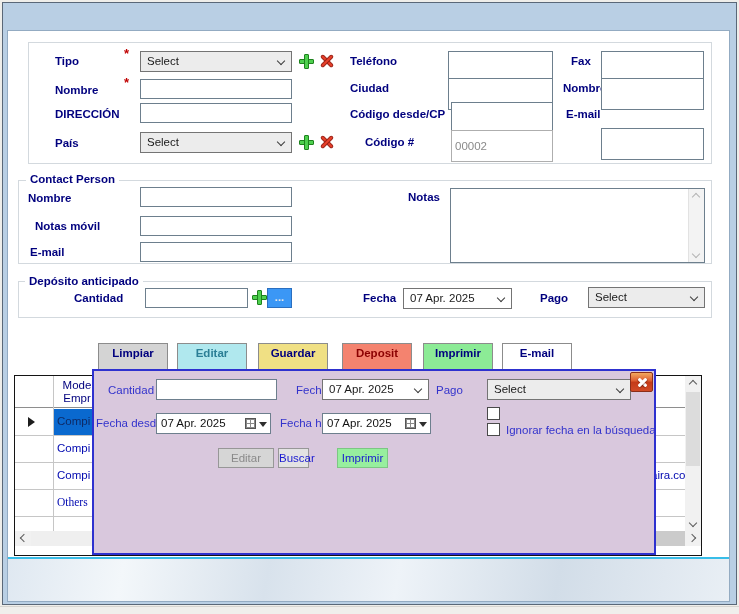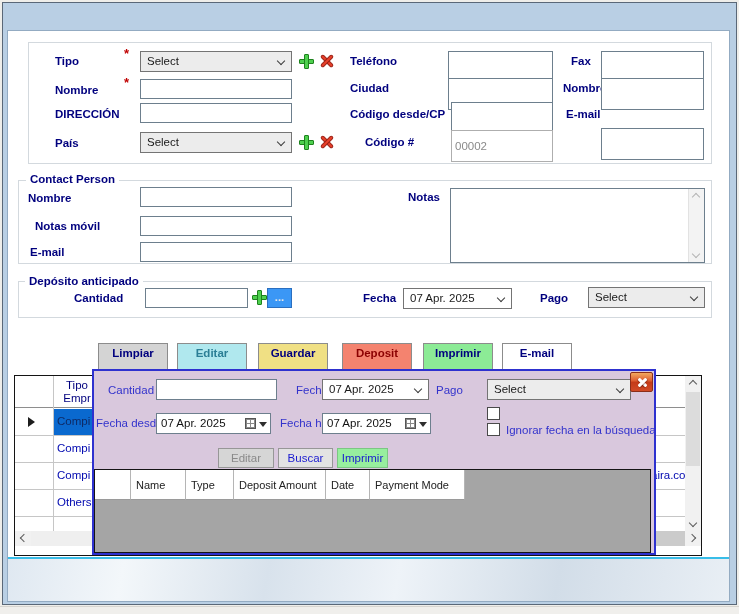--- a/index.html
+++ b/index.html
@@ -224,36 +224,36 @@
     <div class="btn" style="left:169px;top:312px;width:70px;background:#b0e8ee;color:#2b7f96;">Editar</div>
     <div class="btn" style="left:250px;top:312px;width:70px;background:#f0e084;">Guardar</div>
     <div class="btn" style="left:334px;top:312px;width:70px;background:#f4836f;color:#8b0000;">Deposit</div>
     <div class="btn" style="left:415px;top:312px;width:70px;background:#8ceb96;">Imprimir</div>
     <div class="btn" style="left:494px;top:312px;width:70px;background:#ffffff;">E-mail</div>
 
     <div class="bottom-strip"></div>
 
     <div class="grid">
       <div class="ghead">
-        <div class="ghead-txt">Tipo Empr</div>
+        <div class="ghead-txt">Mode Empr</div>
       </div>
       <div class="gline-v" style="left:38px;top:0;height:155px;"></div>
 
       <div class="sel-cell" style="left:39px;top:33px;width:45px;height:26px;"></div>
       <span class="rowsel-arrow" style="top:41px;"></span>
 
       <div class="gline-h" style="left:0;top:59px;width:670px;"></div>
       <div class="gline-h" style="left:0;top:86px;width:670px;"></div>
       <div class="gline-h" style="left:0;top:113px;width:670px;"></div>
       <div class="gline-h" style="left:0;top:140px;width:670px;"></div>
 
       <div class="gcell" style="left:42px;top:39px;width:40px;color:#0e2a66;">Compi</div>
       <div class="gcell" style="left:42px;top:66px;width:40px;">Compi</div>
       <div class="gcell" style="left:42px;top:93px;width:40px;">Compi</div>
-      <div class="gcell" style="left:42px;top:120px;width:40px;">Others</div>
+      <div class="gcell" style="left:42px;top:120px;width:40px;font-family:Liberation Serif, serif;">Others</div>
 
       <div class="gline-v" style="left:633px;top:0;height:155px;"></div>
       <div class="gcell" style="left:636px;top:93px;width:34px;">aira.com</div>
 
       <div class="vscroll">
         <span class="arrow-chev up" style="left:5px;top:5px;"></span>
         <div class="vthumb"></div>
         <span class="arrow-chev down" style="left:5px;bottom:5px;"></span>
       </div>
 
@@ -301,29 +301,21 @@
       </div>
 
       <span class="plbl" style="left:186px;top:46px;width:42px;overflow:hidden;">Fecha hasta</span>
       <div class="dtp" style="left:228px;top:42px;width:109px;">
         <span>07 Apr. 2025</span>
         <span class="cal-icon" style="right:14px;top:4px;"></span>
         <span class="tri-down" style="right:3px;top:8px;"></span>
       </div>
 
       <div class="pbtn" style="left:124px;top:77px;width:56px;background:#d6d6d6;color:#8a8a8a;">Editar</div>
-      <div class="pbtn" style="left:184px;top:77px;width:55px;background:#e3e3e3;color:#1b1bd0;">Buscar</div>
+      <div class="pbtn" style="left:184px;top:77px;width:31px;background:#e3e3e3;color:#1b1bd0;">Buscar</div>
       <div class="pbtn" style="left:243px;top:77px;width:51px;background:#97ef9e;color:#1b1bd0;border-color:#7cc783;">Imprimir</div>
 
-      <div class="igrid">
-        <div class="ihead" style="left:0;width:36px;"></div>
-        <div class="ihead" style="left:36px;width:55px;">Name</div>
-        <div class="ihead" style="left:91px;width:48px;">Type</div>
-        <div class="ihead" style="left:139px;width:92px;">Deposit Amount</div>
-        <div class="ihead" style="left:231px;width:44px;">Date</div>
-        <div class="ihead" style="left:275px;width:95px;">Payment Mode</div>
-      </div>
     </div>
 
   </div>
 </div>
 
 <div class="below-window"></div>
 
 </body></html>

